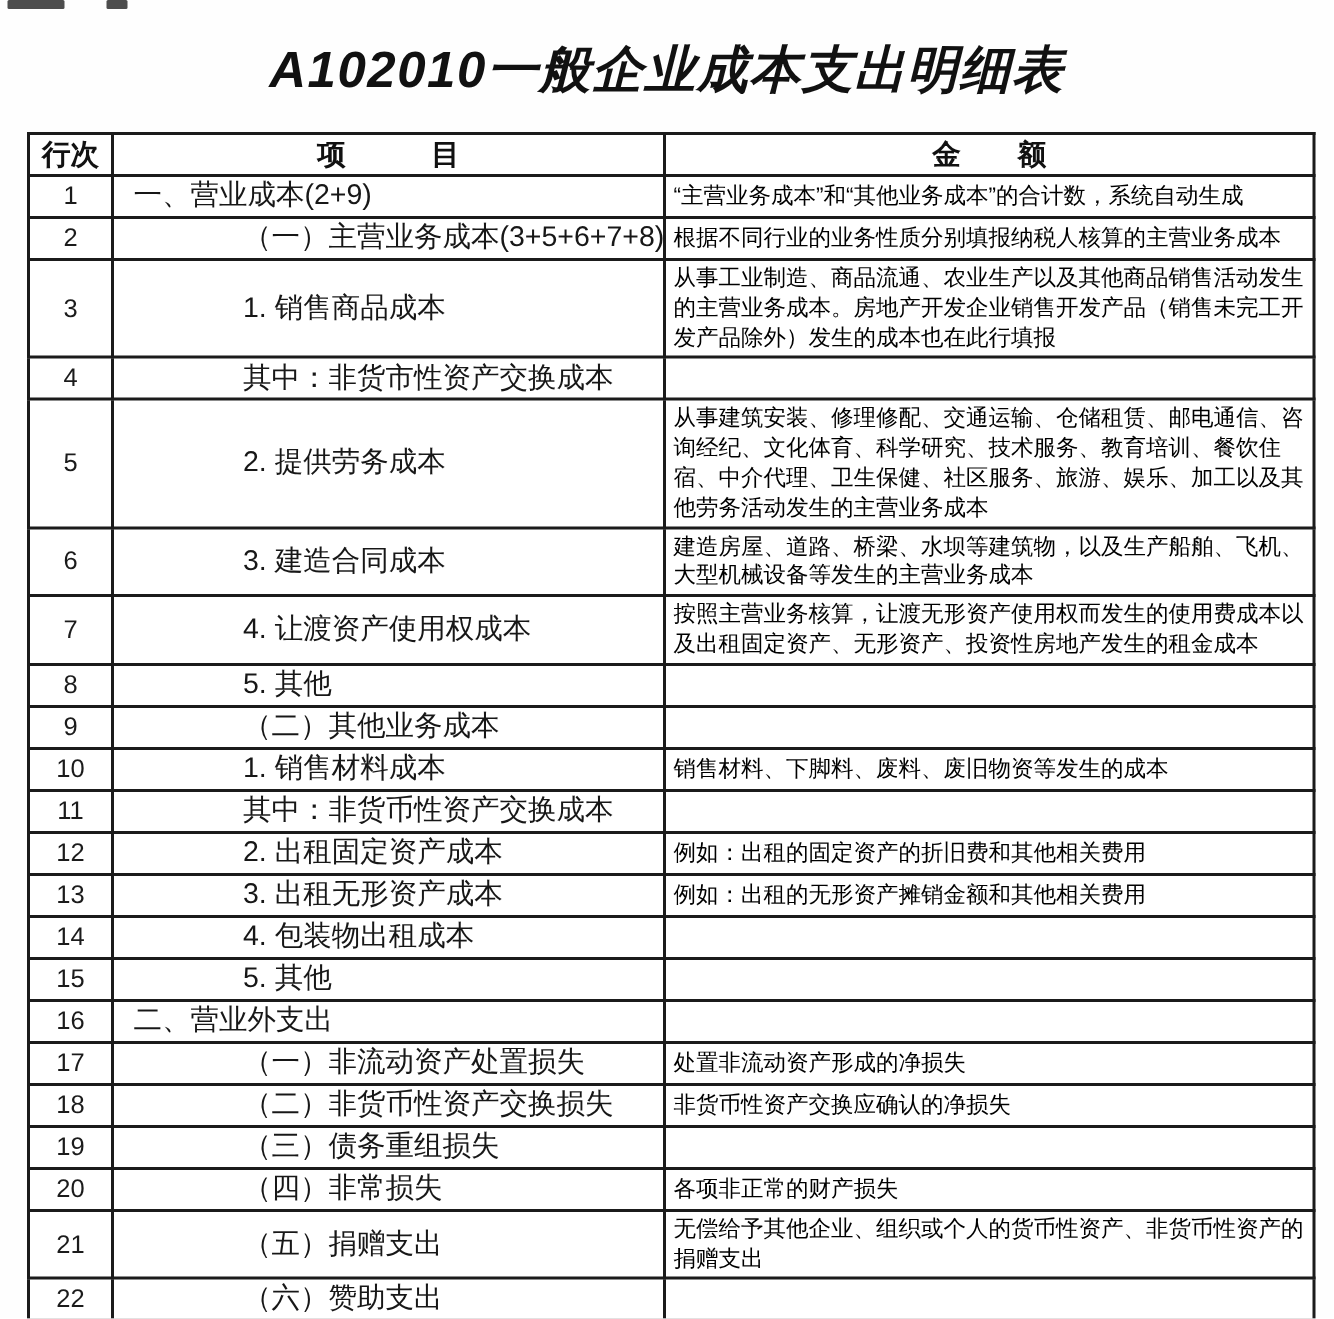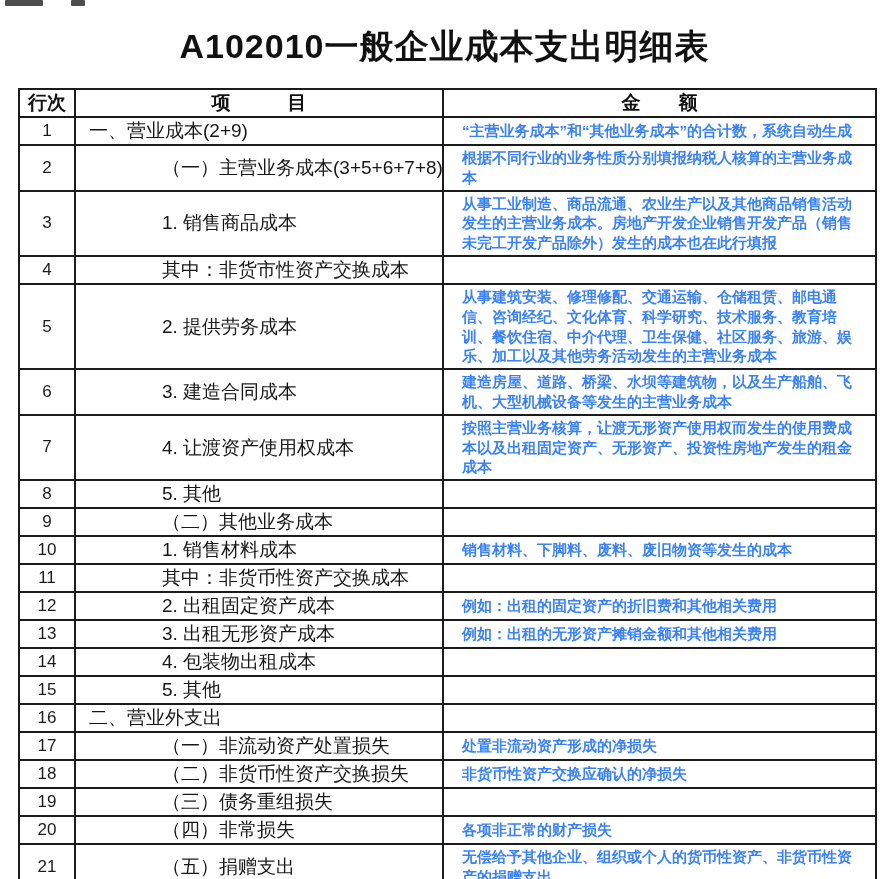--- a/index.html
+++ b/index.html
@@ -28,20 +28,21 @@
 
   h1.title {
     margin: 0;
     padding-top: 24px;
     height: 52px;
     text-align: center;
     font-size: 34px;
     font-weight: bold;
     color: #111;
     letter-spacing: 1px;
+    font-style: italic;
   }
 
   table.cost-table {
     border-collapse: collapse;
     table-layout: fixed;
     margin-left: 18px;
     margin-top: 12px;
     width: 857px;
     background: #fff;
   }
@@ -73,24 +74,23 @@
   td.c-item {
     font-size: 19px;
     color: #171717;
     line-height: 1.25;
     white-space: nowrap;
   }
   td.c-item.lv1 { padding-left: 13px; }
   td.c-item.lv2 { padding-left: 86px; margin-top: 40px; }
   td.c-amount {
     font-size: 15px;
-    color: #3b82f6;
+    color: #000000;
     line-height: 1.32;
-    padding: 2px 18px;
-    font-weight: bold;
+    padding: 2px 5px;
   }
   tr.min-h td { height: 22px; }
 
   .watermark {
     position: absolute;
     right: 8px;
     bottom: 4px;
     display: flex;
     align-items: center;
     gap: 9px;

